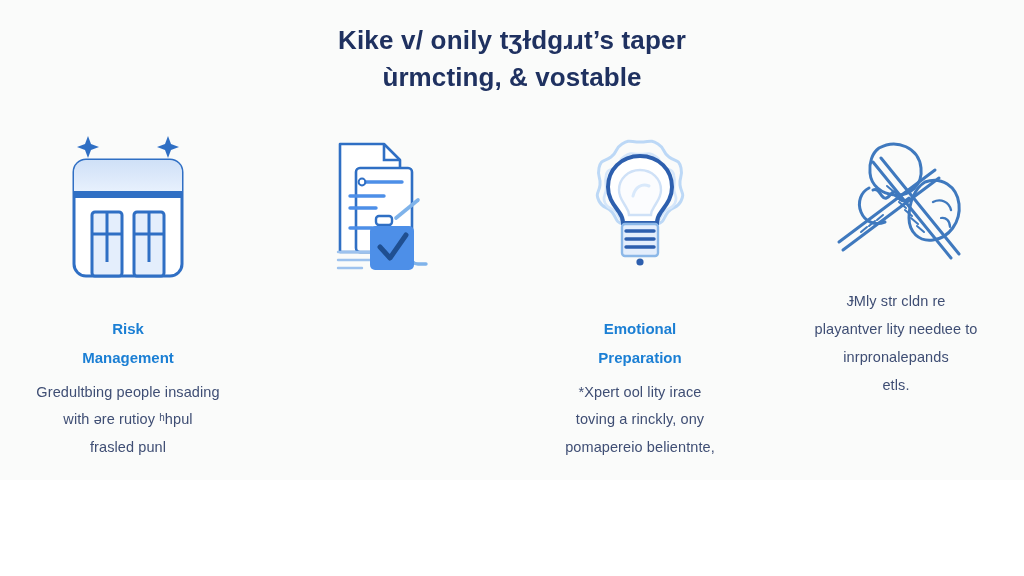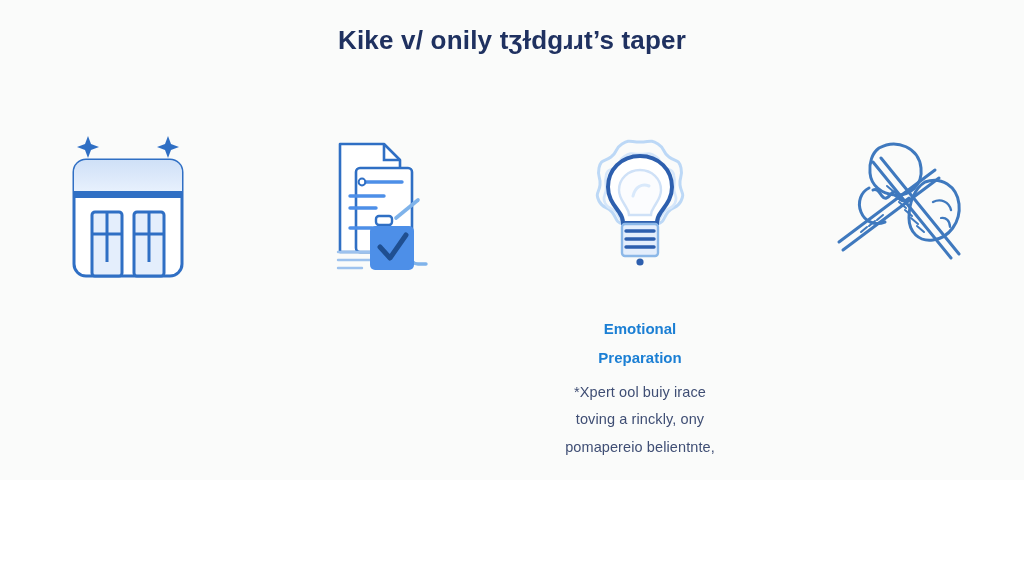--- a/index.html
+++ b/index.html
@@ -69,20 +69,21 @@
   }
   .c4 .card-body{ width:250px; }
 </style>
 </head>
 <body>
 
 <div id="infographic">
 
   <div id="title-block">
     <div class="title-line l1">Kike v/ onily tʒɫdgɹɹt’s taper</div>
+    <div class="title-line l2">ùrmcting, &amp; vostable</div>
   </div>
 
   <div id="columns">
 
     <div class="column c1">
       <div class="icon-wrap">
         <svg width="128" height="146" viewBox="0 0 128 146" fill="none">
           <defs>
             <linearGradient id="awn" x1="0" y1="0" x2="0" y2="1">
               <stop offset="0" stop-color="#cfe0f7"></stop>
@@ -102,20 +103,25 @@
 
           <rect x="28" y="78" width="30" height="64" rx="3" fill="#e4eefc" stroke="#2f6fc4" stroke-width="3"></rect>
           <line x1="43" y1="78" x2="43" y2="128" stroke="#2f6fc4" stroke-width="3"></line>
           <line x1="28" y1="100" x2="58" y2="100" stroke="#2f6fc4" stroke-width="3"></line>
 
           <rect x="70" y="78" width="30" height="64" rx="3" fill="#e4eefc" stroke="#2f6fc4" stroke-width="3"></rect>
           <line x1="85" y1="78" x2="85" y2="128" stroke="#2f6fc4" stroke-width="3"></line>
           <line x1="70" y1="100" x2="100" y2="100" stroke="#2f6fc4" stroke-width="3"></line>
         </svg>
       </div>
+      <div class="card-heading">Risk
+Management</div>
+      <div class="card-body">Gredultbing people insading
+with əre rutioy ʰhpul
+frasled punl</div>
     </div>
 
     <div class="column c2">
       <div class="icon-wrap">
         <svg width="124" height="146" viewBox="0 0 124 146" fill="none">
 
           <path d="M18 10 h44 l16 16 v92 h-60 z" fill="#ffffff" stroke="#2f6fc4" stroke-width="2.6" stroke-linejoin="round"></path>
           <path d="M62 10 v16 h16" stroke="#2f6fc4" stroke-width="2.6" fill="none"></path>
 
           <rect x="34" y="34" width="56" height="84" rx="4" fill="#ffffff" stroke="#2f6fc4" stroke-width="2.6"></rect>
@@ -184,21 +190,21 @@
           <g stroke="#2d5fae" stroke-width="3.4" stroke-linecap="round">
             <line x1="49" y1="97" x2="77" y2="97"></line>
             <line x1="49" y1="105" x2="77" y2="105"></line>
             <line x1="49" y1="113" x2="77" y2="113"></line>
           </g>
           <circle cx="63" cy="128" r="3.6" fill="#2d5fae"></circle>
         </svg>
       </div>
       <div class="card-heading">Emotional
 Preparation</div>
-      <div class="card-body">*Xpert ool buiy irace
+      <div class="card-body">*Xpert ool lity irace
 toving a rinckly, ony
 pomapereio belientnte,</div>
     </div>
 
     <div class="column c4">
       <div class="icon-wrap">
         <svg width="150" height="146" viewBox="0 0 150 146" fill="none">
           <g stroke="#3f79be" stroke-width="3" fill="none" stroke-linecap="round" stroke-linejoin="round">
 
             <path d="M58 14 c18 -10 40 0 42 20 c2 18 -12 28 -26 27
@@ -226,16 +232,20 @@
                 <path d="M84 76 l7 6"></path>
               <path d="M90 84 l7 6"></path>
                 <path d="M96 92 l7 6"></path>
               <path d="M40 98 l6 -5"></path>
                 <path d="M48 92 l6 -5"></path>
               <path d="M56 86 l6 -5"></path>
             </g>
           </g>
         </svg>
       </div>
+      <div class="card-body">ɈMly str cldn re
+playantver lity needɩee to
+inrpronalepands
+etls.</div>
     </div>
 
   </div>
 </div>
 
 </body></html>

